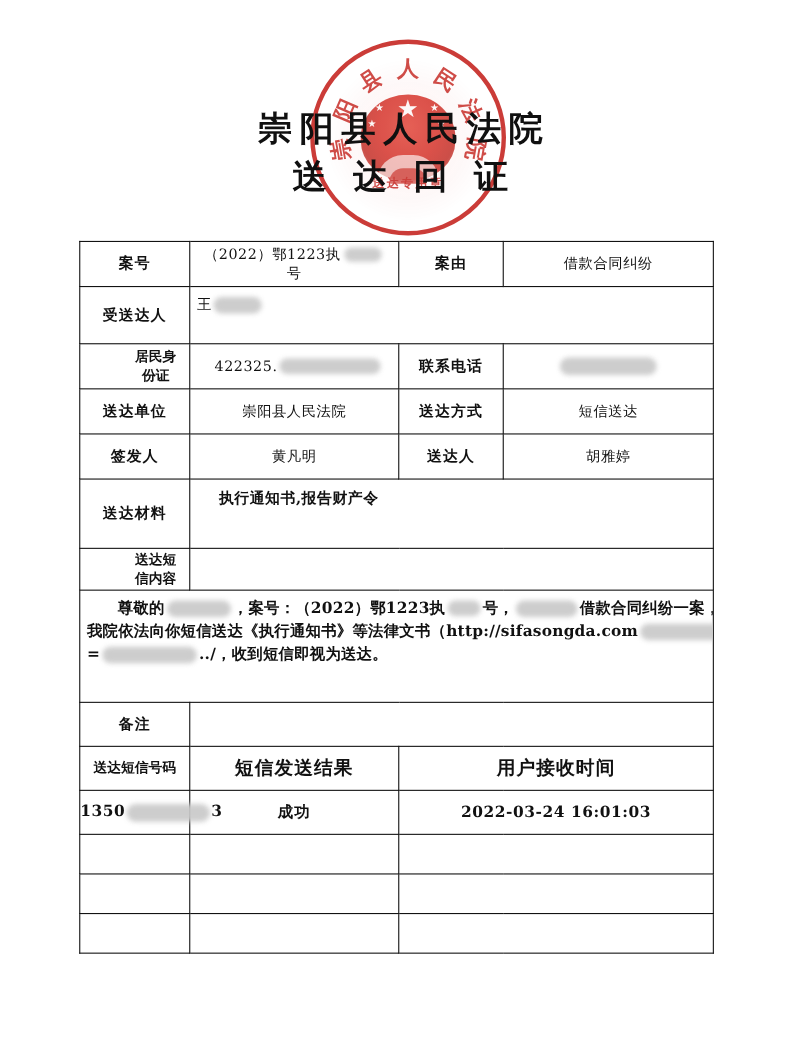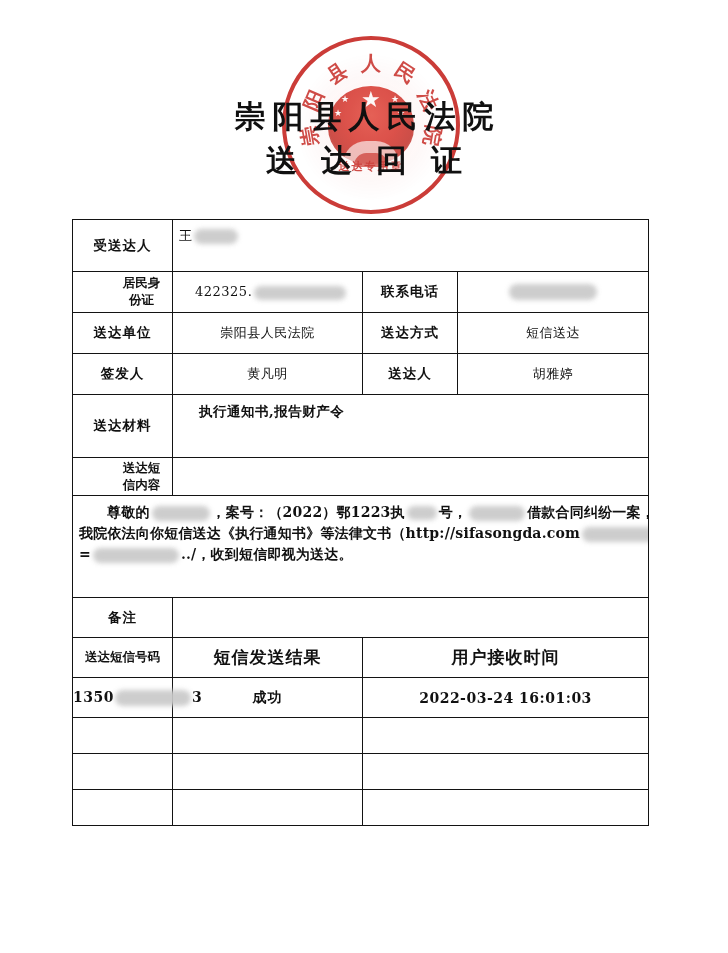--- a/index.html
+++ b/index.html
@@ -317,20 +317,28 @@
 
 <table class="doc-table">
   <colgroup>
     <col style="width:100px">
     <col style="width:190px">
     <col style="width:95px">
     <col style="width:191px">
   </colgroup>
   <tbody>
 
+    <tr class="r-h">
+      <td class="lbl">案号</td>
+      <td class="val">
+        <span>（2022）鄂1223执</span><span class="blur b-case"></span><span>号</span>
+      </td>
+      <td class="lbl">案由</td>
+      <td class="val">借款合同纠纷</td>
+    </tr>
 
     <tr class="r-tall">
       <td class="lbl">受送达人</td>
       <td class="val-left" colspan="3">
         <span>王</span><span class="blur b-name"></span>
       </td>
     </tr>
 
     <tr class="r-h">
       <td class="lbl tight">居民身份证</td>

